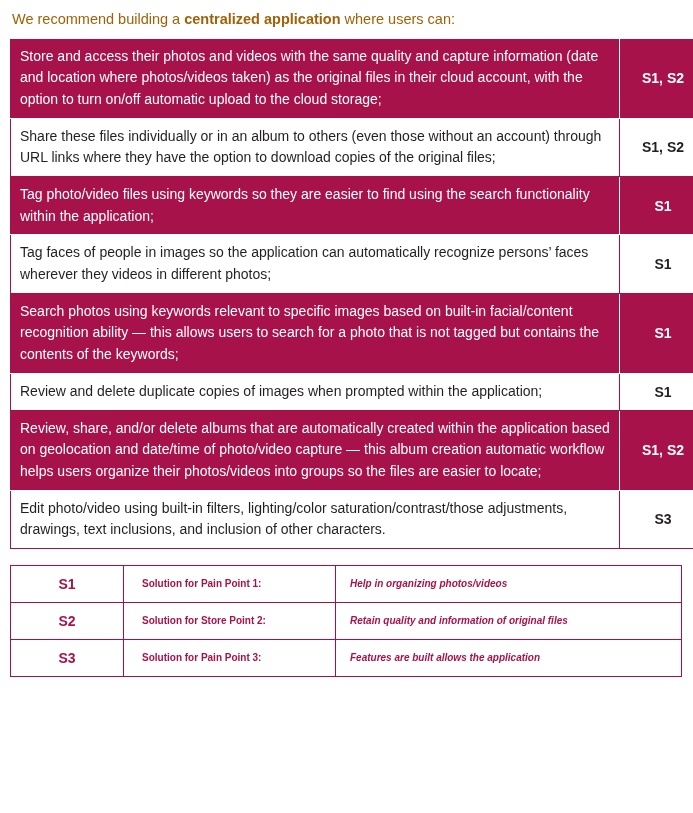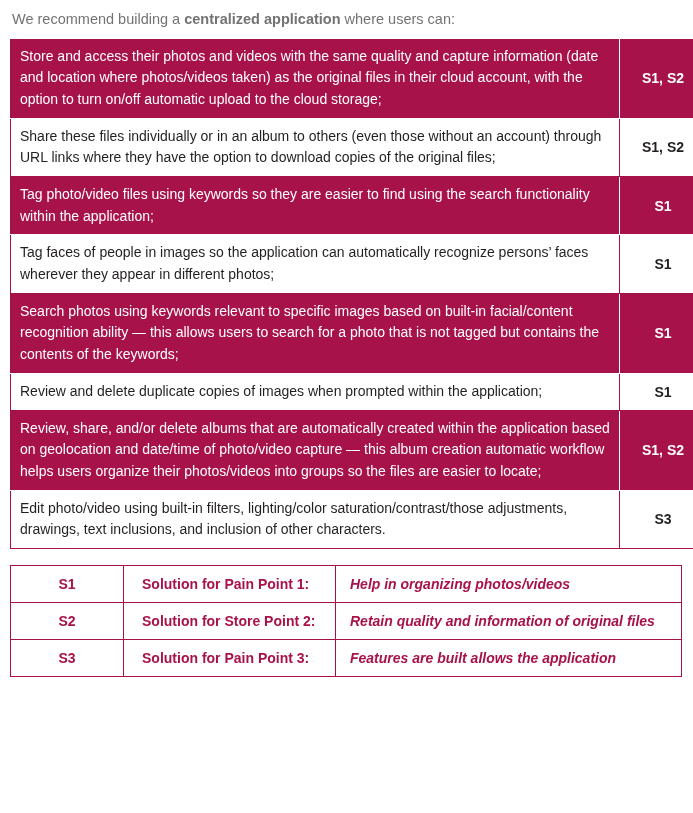--- a/index.html
+++ b/index.html
@@ -18,21 +18,21 @@
     width: 693px;
     height: 813px;
     box-sizing: border-box;
     padding: 8px 10px 0 10px;
     position: relative;
   }
   .intro {
     font-size: 14.5px;
     line-height: 1.35;
     margin: 2px 0 8px 2px;
-    color: #737373;
+    color: #a16207;
   }
   .intro b {
     font-weight: bold;
   }
 
   
   table.main {
     border-collapse: collapse;
     width: 672px;
     table-layout: fixed;
@@ -76,21 +76,21 @@
     margin-top: 16px;
   }
   table.legend {
     border-collapse: collapse;
     width: 672px;
     table-layout: fixed;
   }
   table.legend td {
     border: 1px solid #a31145;
     height: 28px;
-    font-size: 14px;
+    font-size: 10px;
     font-weight: bold;
     color: #a8124a;
     padding: 4px 8px;
   }
   table.legend td.sym {
     width: 96px;
     text-align: center;
     font-size: 14px;
   }
   table.legend td.label {
@@ -119,21 +119,21 @@
       </tr>
       <tr class="plain">
         <td class="desc">Share these files individually or in an album to others (even those without an account) through URL links where they have the option to download copies of the original files;</td>
         <td class="code">S1, S2</td>
       </tr>
       <tr class="alt">
         <td class="desc">Tag photo/video files using keywords so they are easier to find using the search functionality within the application;</td>
         <td class="code">S1</td>
       </tr>
       <tr class="plain">
-        <td class="desc">Tag faces of people in images so the application can automatically recognize persons’ faces wherever they appear in different photos;</td>
+        <td class="desc">Tag faces of people in images so the application can automatically recognize persons’ faces wherever they videos in different photos;</td>
         <td class="code">S1</td>
       </tr>
       <tr class="alt">
         <td class="desc">Search photos using keywords relevant to specific images based on built-in facial/content recognition ability — this allows users to search for a photo that is not tagged but contains the contents of the keywords;</td>
         <td class="code">S1</td>
       </tr>
       <tr class="plain">
         <td class="desc">Review and delete duplicate copies of images when prompted within the application;</td>
         <td class="code">S1</td>
       </tr>

